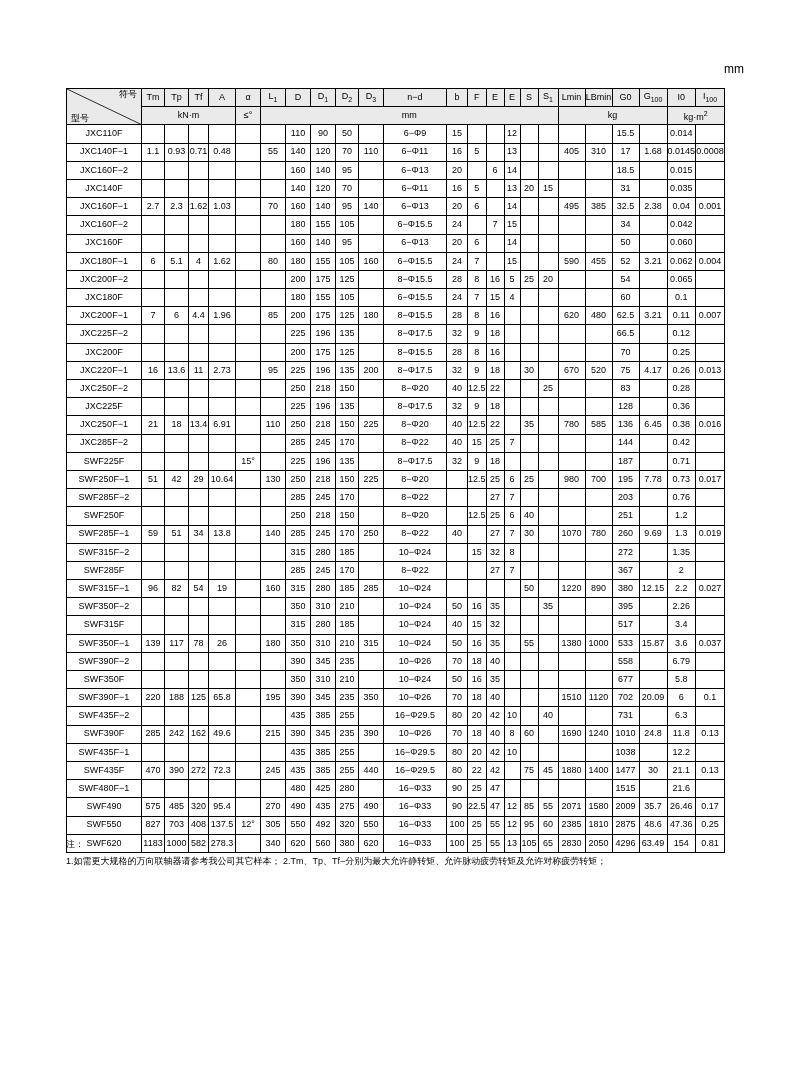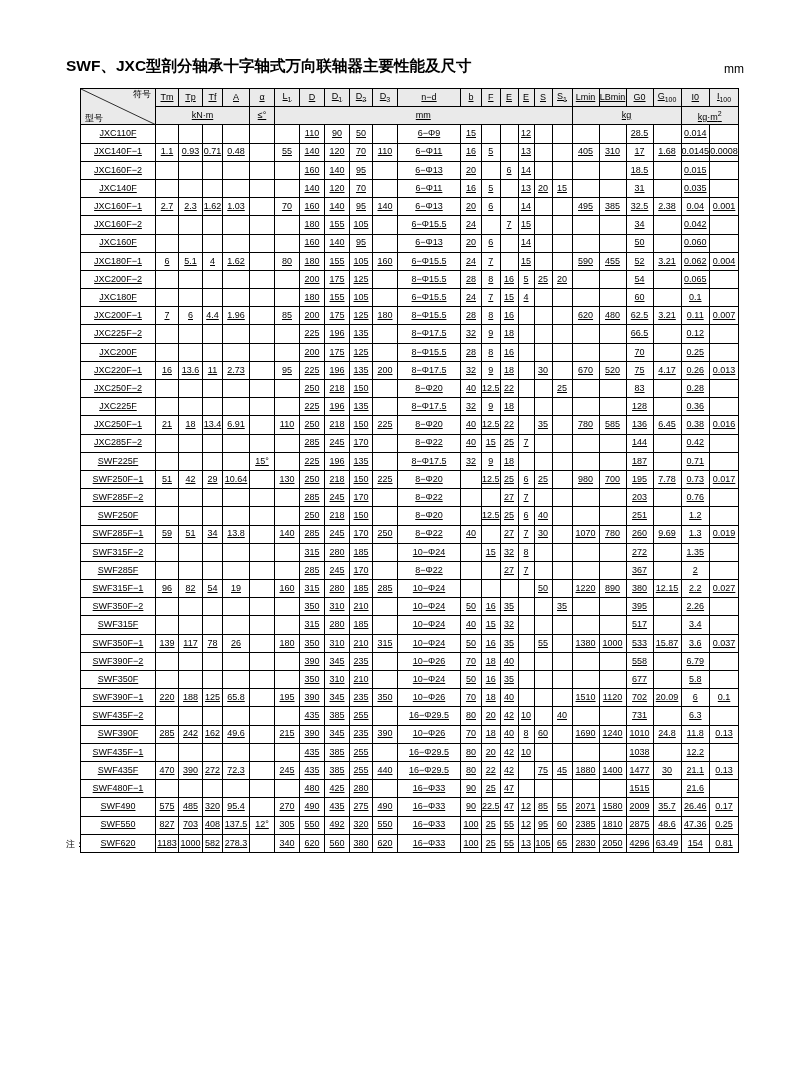--- a/index.html
+++ b/index.html
@@ -14,25 +14,24 @@
   .page{position:relative;width:800px;height:1079px;}
   .title{
     position:absolute;left:66px;top:56px;
     font-size:15.5px;font-weight:bold;letter-spacing:0px;
   }
   .unit-top{
     position:absolute;right:56px;top:62px;
     font-size:12px;
   }
   table.main{
-    position:absolute;left:80px;top:88px;
+    position:absolute;left:66px;top:88px;
     border-collapse:collapse;
     font-size:9px;
     background:#fff;
-    text-decoration:underline;
   }
   table.main td, table.main th{
     border:0.6px solid #000;
     padding:0;
     text-align:center;
     vertical-align:middle;
     font-weight:normal;
     line-height:1.05;
     height:17.2px;
     font-size:9px;
@@ -80,21 +79,20 @@
     font-size:9px;line-height:1.9;
   }
   .notes .n-title{font-size:9px;}
   .notes .row{white-space:nowrap;}
 </style>
 </head>
 <body>
 
 <div class="page">
 
-  <div class="title">SWF、JXC型剖分轴承十字轴式万向联轴器主要性能及尺寸</div>
   <div class="unit-top">mm</div>
 
   <table class="main">
     <tbody id="table-body">
         <tr class="hdr">
           <td class="sym-cell" rowspan="2">
             <svg class="diag" viewBox="0 0 74 34" preserveAspectRatio="none">
               <line x1="0" y1="0" x2="74" y2="34" stroke="#000" stroke-width="0.8"></line>
             </svg>
             <span class="t1">符号</span>
@@ -145,21 +143,21 @@
           <td class="w-d3"></td>
           <td class="w-nd">6−Φ9</td>
           <td class="w-b">15</td>
           <td class="w-f"></td>
           <td class="w-e"></td>
           <td class="w-e2">12</td>
           <td class="w-s"></td>
           <td class="w-s1"></td>
           <td class="w-lmin"></td>
           <td class="w-lbmin"></td>
-          <td class="w-g0">28.5</td>
+          <td class="w-g0">15.5</td>
           <td class="w-g100"></td>
           <td class="w-i0">0.014</td>
           <td class="w-i100"></td>
         </tr>
         <tr>
           <td class="model-cell">JXC140F−1</td>
           <td class="w-tm">1.1</td>
           <td class="w-tp">0.93</td>
           <td class="w-tf">0.71</td>
           <td class="w-a">0.48</td>
@@ -1169,15 +1167,16 @@
           <td class="w-g0">4296</td>
           <td class="w-g100">63.49</td>
           <td class="w-i0">154</td>
           <td class="w-i100">0.81</td>
         </tr>
       </tbody>
   </table>
 
   <div class="notes">
     <div class="row n-title">注：</div>
+    <div class="row">1.如需更大规格的万向联轴器请参考我公司其它样本；        2.Tm、Tp、Tf−分别为最大允许静转矩、允许脉动疲劳转矩及允许对称疲劳转矩；</div>
   </div>
 
 </div>
 
 </body></html>

